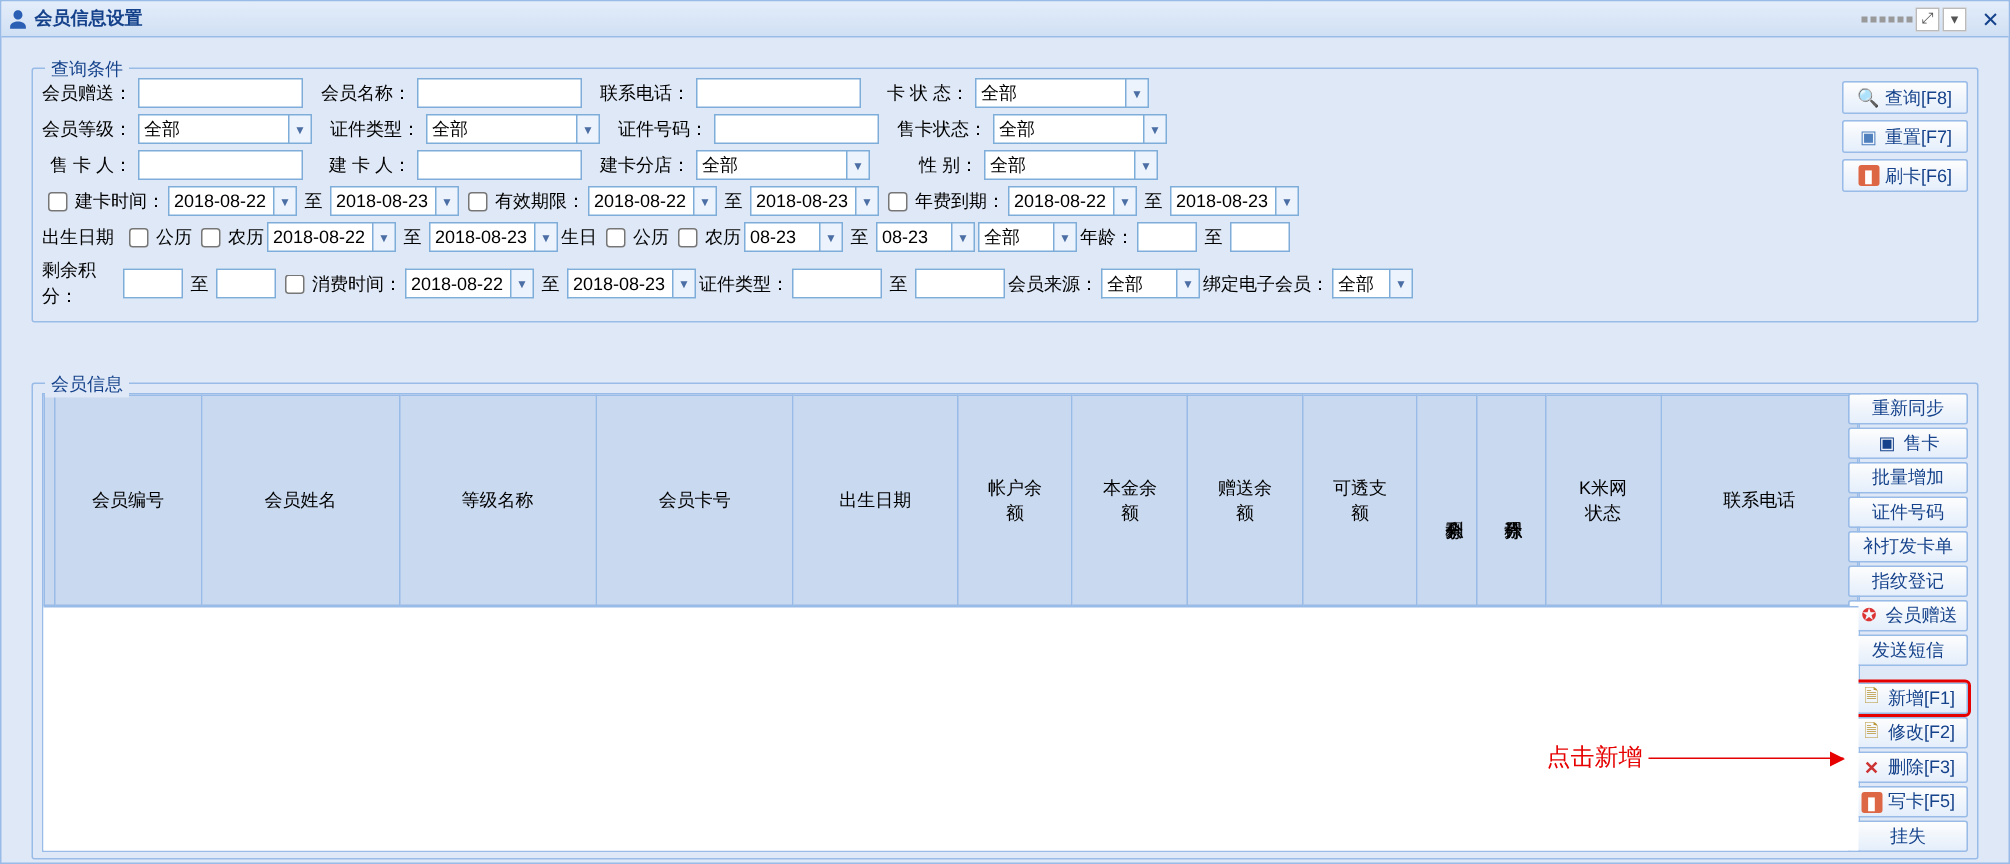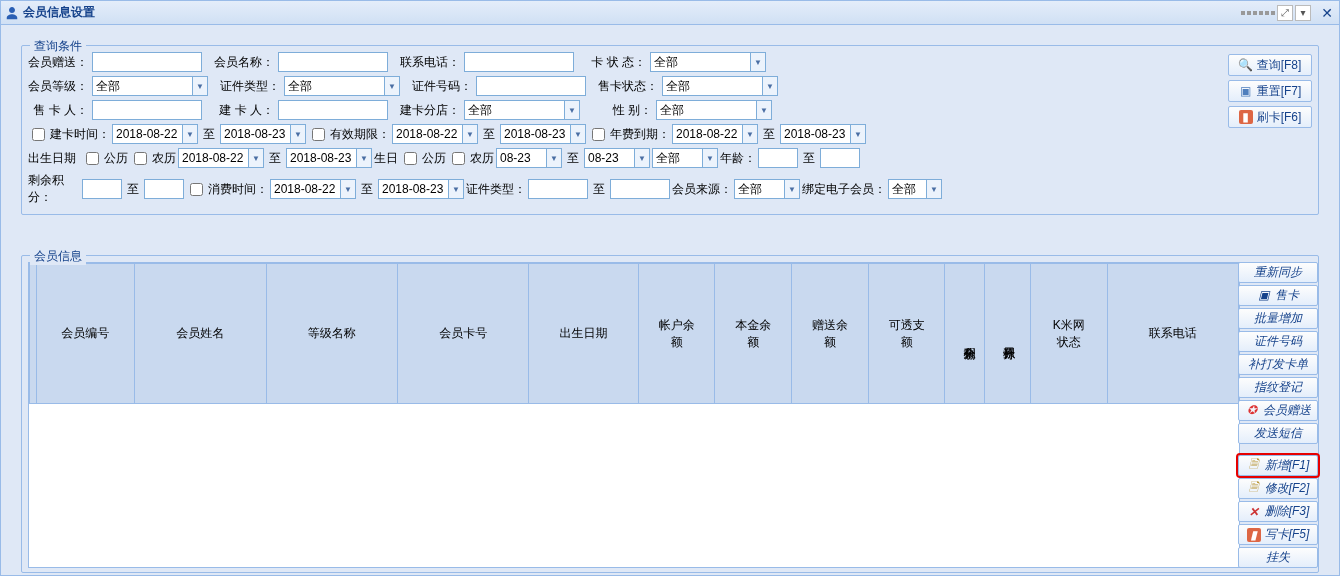--- a/index.html
+++ b/index.html
@@ -219,22 +219,21 @@
     overflow: auto;
     background: #fff;
     border-top: 1px solid #99bbe8;
     position: relative;
   }
   .sidebar {
     width: 68px;
     display: flex;
     flex-direction: column;
     gap: 2px;
-    align-items: center;
-    font-style: italic;
+    align-items: flex-end;
   }
   .sidebar .xbtn { min-width: 80px; }
   .sidebar .spacer8 { height: 8px; }
 
   
   .annotation {
     position: absolute;
     color: #e60000;
     font-size: 16px;
     display: flex;
@@ -530,20 +529,46 @@
                 <th>本金余额</th>
                 <th>赠送余额</th>
                 <th>可透支额</th>
                 <th><span class="vert-cols">剩余积分</span></th>
                 <th><span class="vert-cols">累计积分</span></th>
                 <th>K米网状态</th>
                 <th>联系电话</th>
               </tr>
             </thead>
         </table>
+        <div class="grid-body">
+          <table class="grid">
+              <colgroup id="colg2">
+                <col style="width: 6px;">
+                <col style="width: 90px;">
+                <col style="width: 120px;">
+                <col style="width: 120px;">
+                <col style="width: 120px;">
+                <col style="width: 100px;">
+                <col style="width: 70px;">
+                <col style="width: 70px;">
+                <col style="width: 70px;">
+                <col style="width: 70px;">
+                <col style="width: 36px;">
+                <col style="width: 42px;">
+                <col style="width: 70px;">
+                <col style="width: 120px;">
+              </colgroup>
+              <tbody id="tbody"></tbody>
+            </table>
+
+          <div class="annotation" style="right:10px; top:90px;">
+            <span>点击新增</span>
+            <span class="arrowline"></span>
+          </div>
+        </div>
       </div>
 
       <div class="sidebar">
         <div class="xbtn">
             <span>重新同步</span>
           </div>
         <div class="xbtn">
             <span class="ic">▣</span>
             <span>售卡</span>
           </div>

